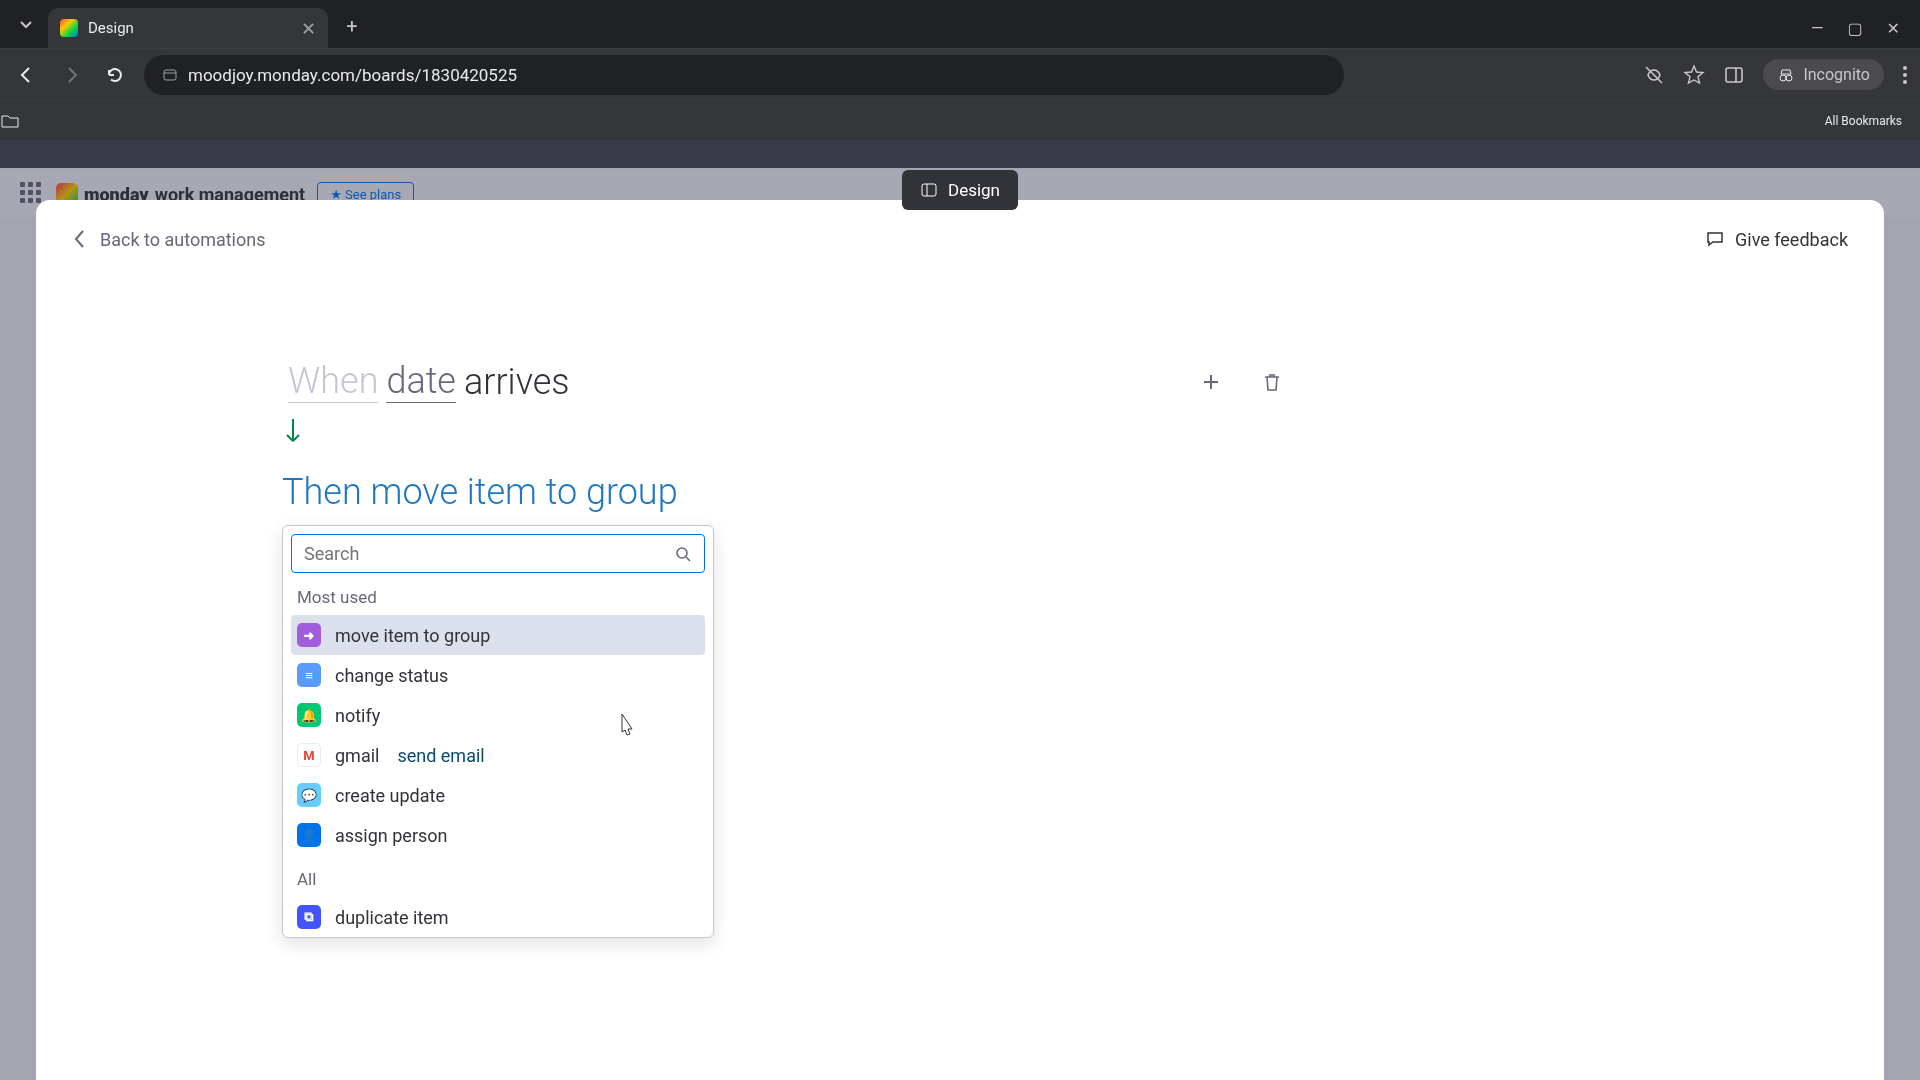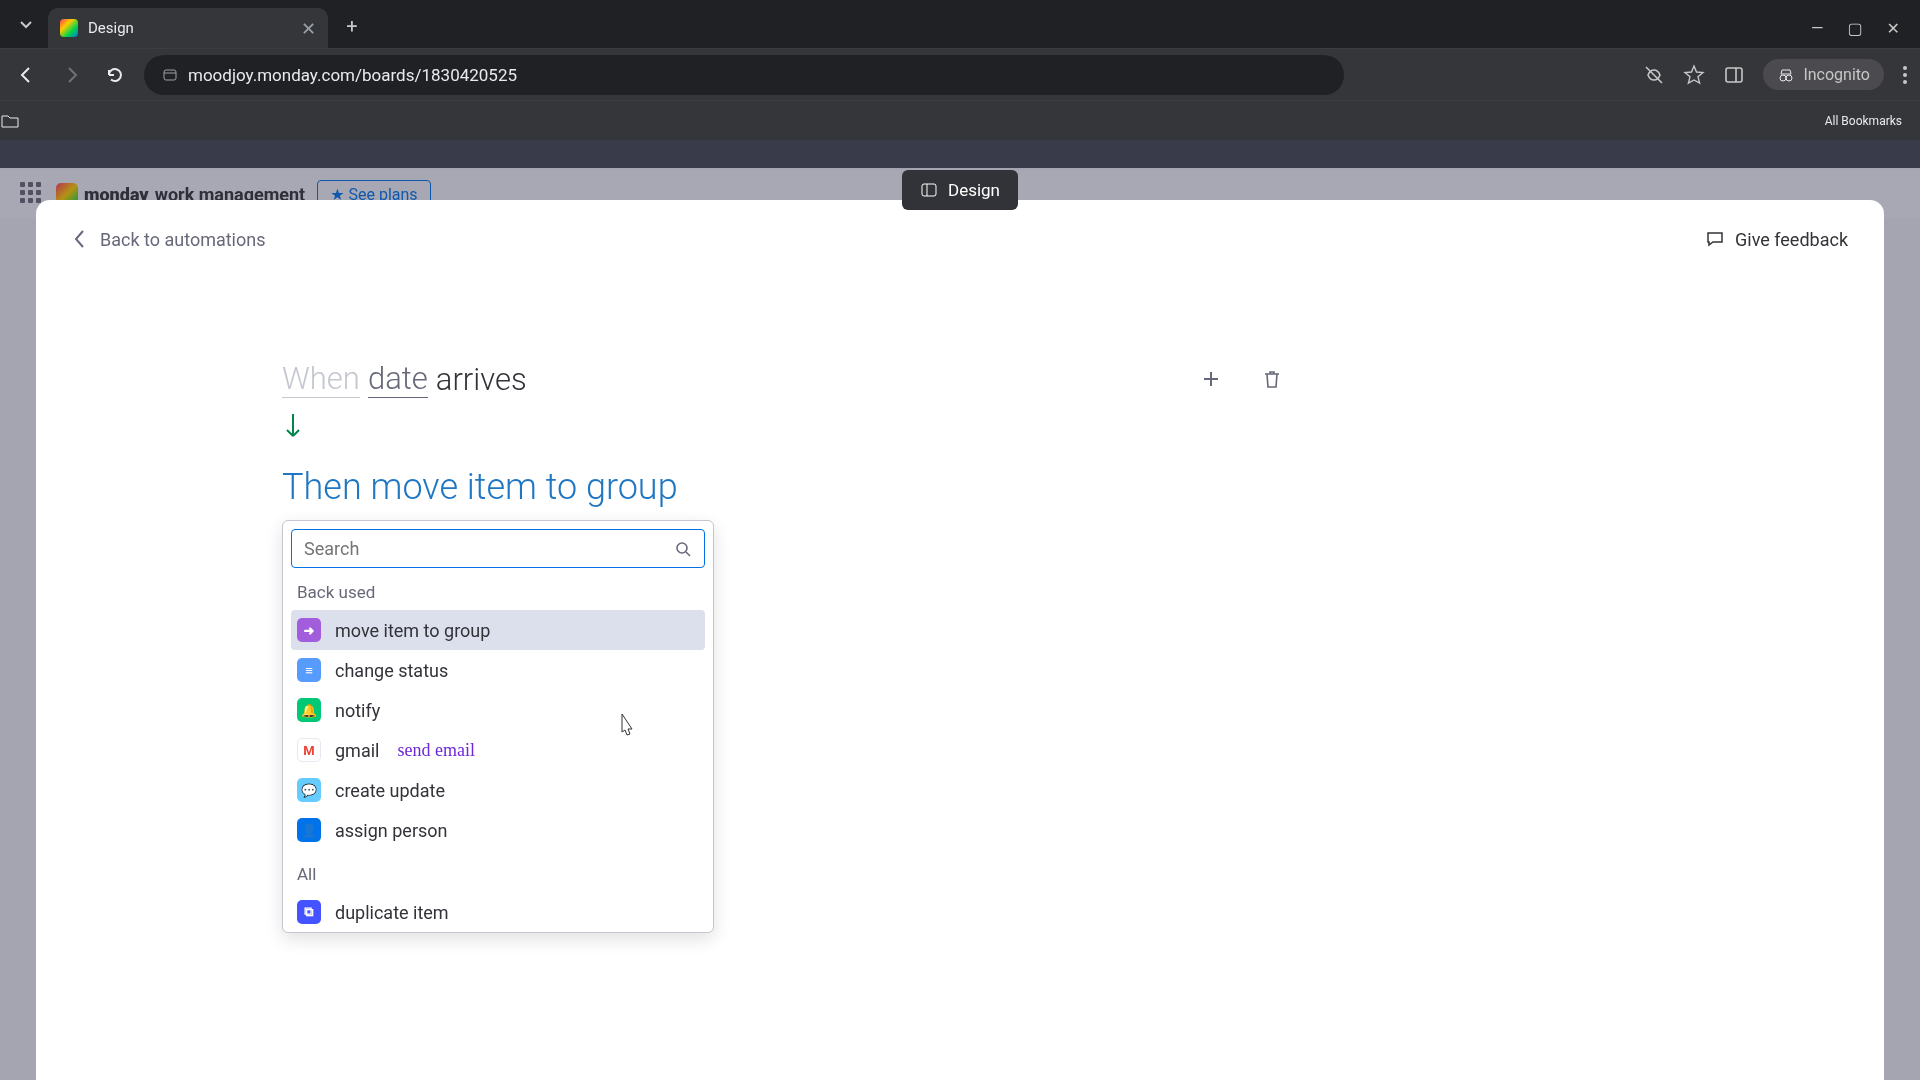--- a/index.html
+++ b/index.html
@@ -23,50 +23,50 @@
 .incog-chip { display:flex;align-items:center;gap:8px;background:#4a4a4f;border-radius:20px;padding:6px 14px;font-size:16px;}
 .bookmarks-row { height:40px; background:#35363a; display:flex; justify-content:space-between; align-items:center; padding-right:18px; color:#e8eaed; font-size:12px; gap:8px; border-top:1px solid #3c3d40;}
 
 
 .page-underlay { position:absolute; top:168px; left:0; right:0; bottom:0; background:#e8e8f0; filter: blur(0.5px); }
 .page-topbar { position:absolute; top:170px; left:0; right:0; height:48px; background:rgba(240,240,248,0.6); display:flex; align-items:center; padding:0 20px; gap:12px;}
 .page-topbar .waffle { width:24px;height:24px; display:grid;grid-template-columns:repeat(3,5px);grid-template-rows:repeat(3,5px);gap:3px;}
 .page-topbar .waffle div{background:#676879;border-radius:1px;}
 .page-topbar .brand { display:flex;align-items:center;gap:6px;color:#323338;font-weight:700;font-size:18px;}
 .page-topbar .brand .logo{width:22px;height:22px;border-radius:5px;background:linear-gradient(135deg,#ff3d57,#ffcb00,#00d647);}
-.page-topbar .see-plans{border:1px solid #0073ea;color:#0073ea;padding:4px 12px;border-radius:4px;font-size:16px;}
+.page-topbar .see-plans{border:1px solid #0073ea;color:#0073ea;padding:4px 12px;border-radius:4px;font-size:13px;}
 .center-pill { position:absolute; top:170px; left:50%; transform:translateX(-50%); background:#323338; color:#fff; padding:10px 18px; border-radius:6px; display:flex; align-items:center; gap:10px; font-size:17px; z-index:5;}
 
 
 .modal-overlay { position:absolute; top:168px; left:0; right:0; bottom:0; background:rgba(40,40,60,0.35);}
 .modal { position:absolute; top:200px; left:36px; right:36px; bottom:0; background:#fff; border-radius:14px 14px 0 0; padding:28px 36px; }
 .modal-head { display:flex; align-items:center; }
 .back-link { display:flex; align-items:center; gap:14px; color:#676879; font-size:18px; cursor:pointer;}
 .feedback-link { margin-left:auto; display:flex; align-items:center; gap:10px; color:#323338; font-size:18px; cursor:pointer;}
 
 
 .builder { margin: 110px 0 0 210px; max-width: 1000px;}
-.trigger-row { display:flex; align-items:center; gap:8px; font-size:31px; font-weight:300; color:#323338;}
+.trigger-row { display:flex; align-items:center; gap:8px; font-size:36px; font-weight:300; color:#323338;margin-left:6px;}
 .trigger-row .when{color:#c5c7d0; border-bottom:1px solid #c5c7d0;}
 .trigger-row .date{color:#676879; border-bottom:1px solid #676879;text-align:center;}
 .trigger-row .arrives{color:#323338;}
 .trigger-actions { margin-left:auto; display:flex; gap:40px; color:#676879;}
 .trigger-actions span{cursor:pointer;}
 .arrow-down { margin-top:14px; color:#00854d; font-size:28px;}
 .action-row { margin-top:24px; font-size:36px; font-weight:300; color:#1f76c2;}
 
 
 .dropdown { margin-top:12px; width:432px; border:1px solid #c5c7d0; border-radius:6px; background:#fff; padding:8px 8px 0 8px; box-shadow:0 6px 18px rgba(0,0,0,0.12);}
 .search-wrap { display:flex; align-items:center; border:1.5px solid #0073ea; border-radius:4px; padding:8px 12px;}
 .search-wrap input{flex:1;border:none;outline:none;font-size:18px;color:#676879;}
 .search-wrap .mag{color:#676879;}
 .section-label { color:#676879; font-size:17px; padding:14px 6px 8px 6px;}
 .option { display:flex; align-items:center; gap:14px; padding:8px 6px; border-radius:4px; font-size:18px; color:#323338; cursor:pointer;}
 .option.hover { background:#dcdfec;}
-.option .sub{color:#6d28d9; margin-left:4px;font-family:Liberation Serif, serif;}
+.option .sub{color:#0c4a6e; margin-left:4px;}
 .ic { width:24px;height:24px;border-radius:5px;display:flex;align-items:center;justify-content:center;color:#fff;font-size:13px;font-weight:bold;}
 .ic.purple{background:#a25ddc;} .ic.blue{background:#579bfc;} .ic.green{background:#00c875;} .ic.gmail{background:#fff;border:1px solid #e6e9ef;color:#ea4335;} .ic.teal{background:#66ccff;} .ic.person{background:#0073ea;} .ic.dup{background:#4353ff;}
 
 
 .fake-cursor { position:absolute; width:24px; height:30px; pointer-events:none;}
 
 svg { display:block; }
 </style>
 </head>
 <body>
@@ -228,21 +228,21 @@
     <div class="dropdown">
       <div class="search-wrap">
         <input placeholder="Search" style="">
         <span class="mag">
             <svg width="18" height="18" viewBox="0 0 18 18">
               <circle cx="8" cy="8" r="5" stroke="#676879" stroke-width="1.6" fill="none"></circle>
               <path d="M12 12l4 4" stroke="#676879" stroke-width="1.6"></path>
             </svg>
           </span>
       </div>
-      <div class="section-label">Back used</div>
+      <div class="section-label">Most used</div>
 
       <div class="option hover">
         <span class="ic purple">➜</span>
         <span>move item to group</span>
       </div>
       <div class="option">
         <span class="ic blue">≡</span>
         <span>change status</span>
       </div>
       <div class="option">

